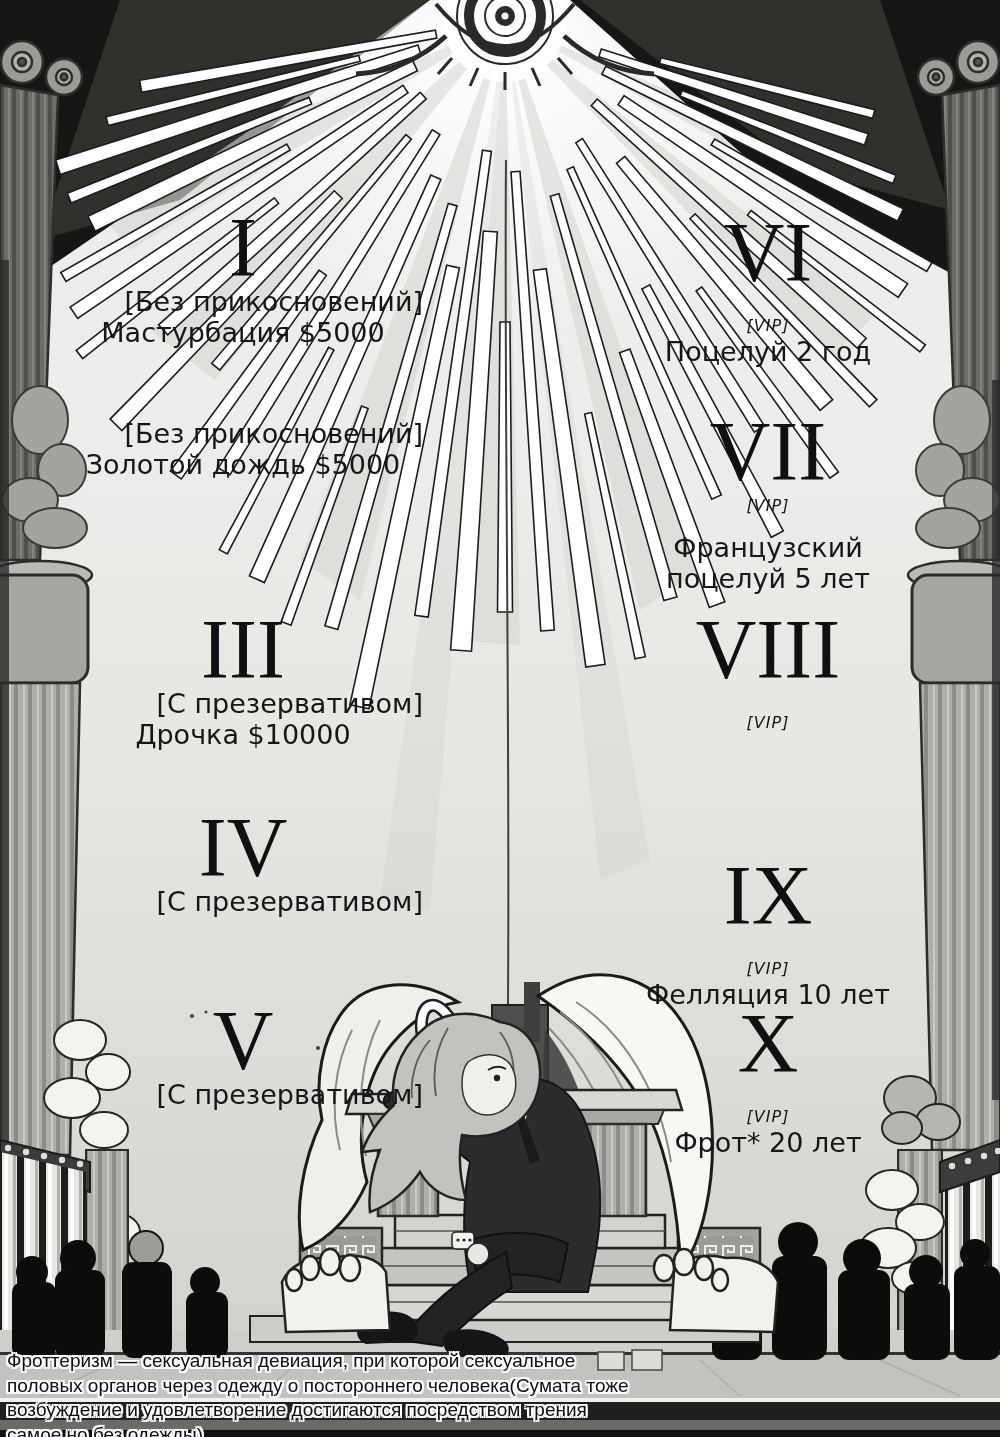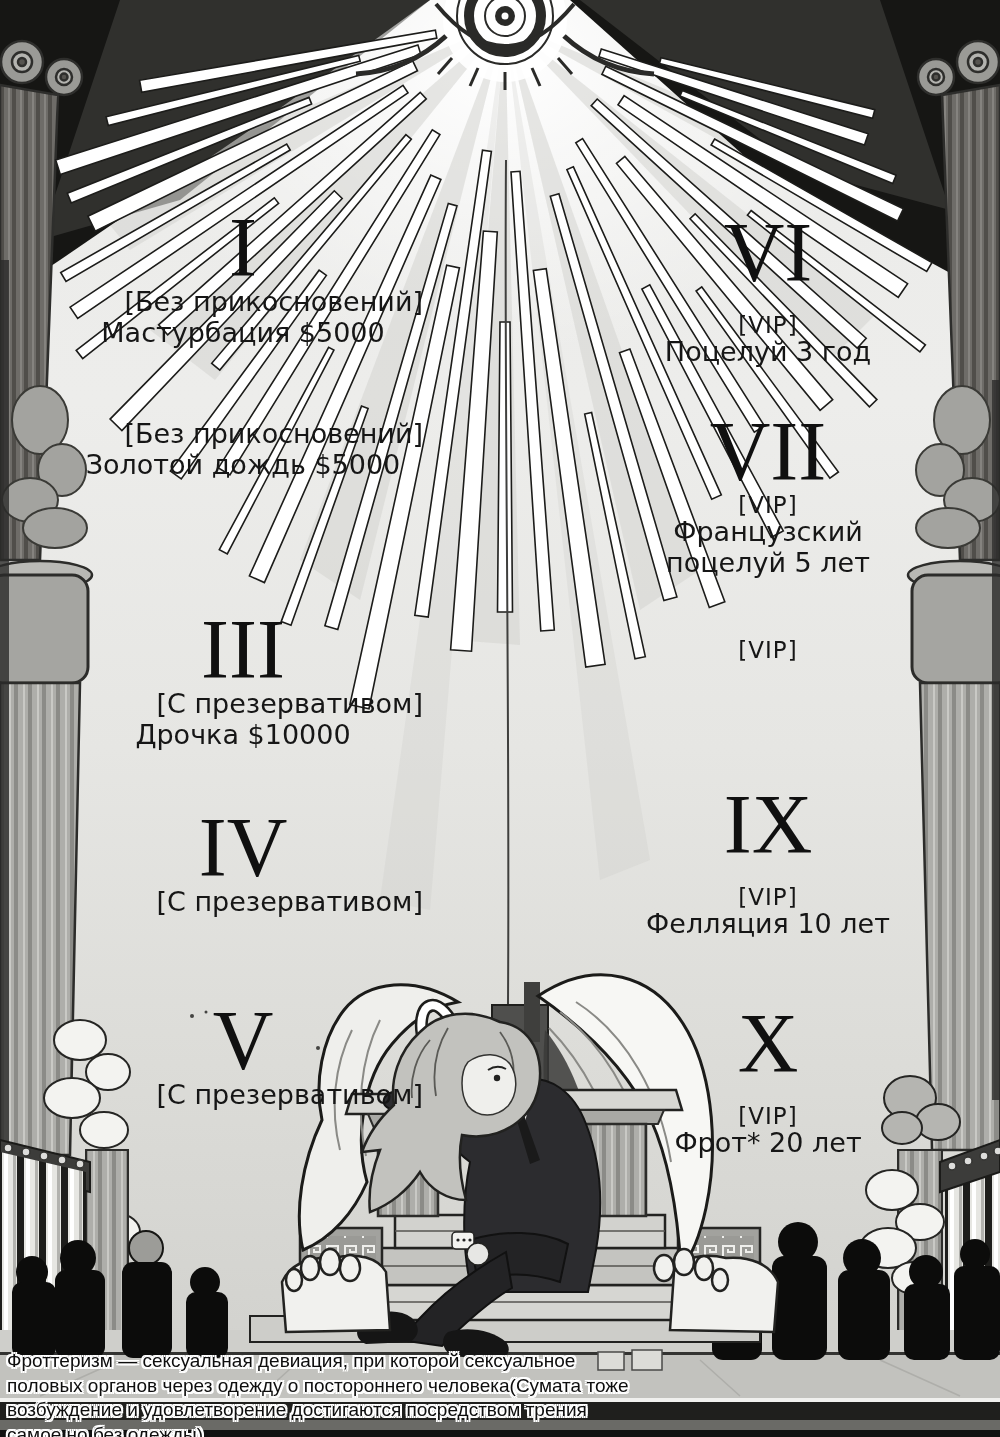--- a/index.html
+++ b/index.html
@@ -15,23 +15,23 @@
   .softray{fill:#d4d4d0;opacity:.55;}
   .softray2{fill:#c9c9c5;opacity:.25;}
 
   .textlayer{position:absolute;left:0;top:0;width:1000px;height:1437px;}
   .item{position:absolute;width:360px;text-align:center;color:#161616;}
   .item.left{left:63px;}
   .item.right{left:588px;}
   .numeral{font-family:"Liberation Serif","DejaVu Serif",serif;font-size:84px;line-height:72px;color:#101010;}
   .cond,.svc{font-size:27px;line-height:31px;letter-spacing:0;}
   .cond{margin-top:2px;text-align:right;}
-  .tag{font-size:23px;line-height:21px;margin-top:26px;letter-spacing:1px;}
+  .tag{font-size:16px;line-height:21px;margin-top:26px;letter-spacing:1px;font-style:italic;}
   .item.gap-sm .tag{margin-top:7px;}
-  .svc.wrap{max-width:300px;margin:0 auto;text-align:center;}
+  .svc.wrap{max-width:300px;margin:16px auto;text-align:center;}
 
   .footnote{
     position:absolute;left:7px;top:1349px;width:660px;
     font-family:"Liberation Sans",sans-serif;font-size:19px;line-height:24.5px;color:#0e0e0e;
   }
   .footnote .fline{
     text-underline-offset:2px;
     text-shadow:
       -2px -2px 0 #fff, 2px -2px 0 #fff, -2px 2px 0 #fff, 2px 2px 0 #fff,
       0 -2px 0 #fff, 0 2px 0 #fff, -2px 0 0 #fff, 2px 0 0 #fff;
@@ -375,31 +375,32 @@
       <div class="cond">[С презервативом]</div>
     </div>
     <div class="item left" style="top:1005px">
       <div class="numeral">V</div>
       <div class="cond">[С презервативом]</div>
     </div>
 
     <div class="item right" style="top:217px">
       <div class="numeral">VI</div>
       <div class="tag">[VIP]</div>
-      <div class="svc">Поцелуй 3 год</div>
+      <div class="svc">Поцелуй 2 год</div>
     </div>
     <div class="item right gap-sm" style="top:416px">
       <div class="numeral">VII</div>
       <div class="tag">[VIP]</div>
       <div class="svc wrap">Французский поцелуй 5 лет</div>
     </div>
     <div class="item right" style="top:614px">
+      <div class="numeral">VIII</div>
       <div class="tag">[VIP]</div>
     </div>
-    <div class="item right" style="top:789px">
+    <div class="item right" style="top:860px">
       <div class="numeral">IX</div>
       <div class="tag">[VIP]</div>
       <div class="svc">Фелляция 10 лет</div>
     </div>
     <div class="item right" style="top:1008px">
       <div class="numeral">X</div>
       <div class="tag">[VIP]</div>
       <div class="svc">Фрот* 20 лет</div>
     </div>
 

